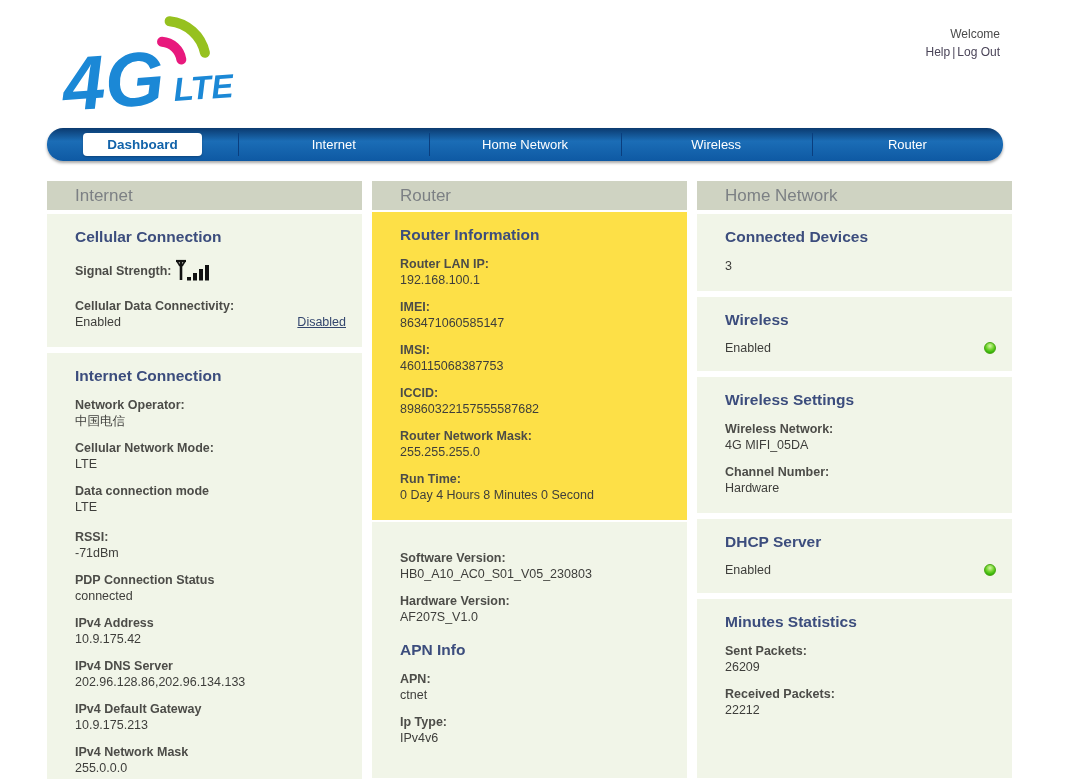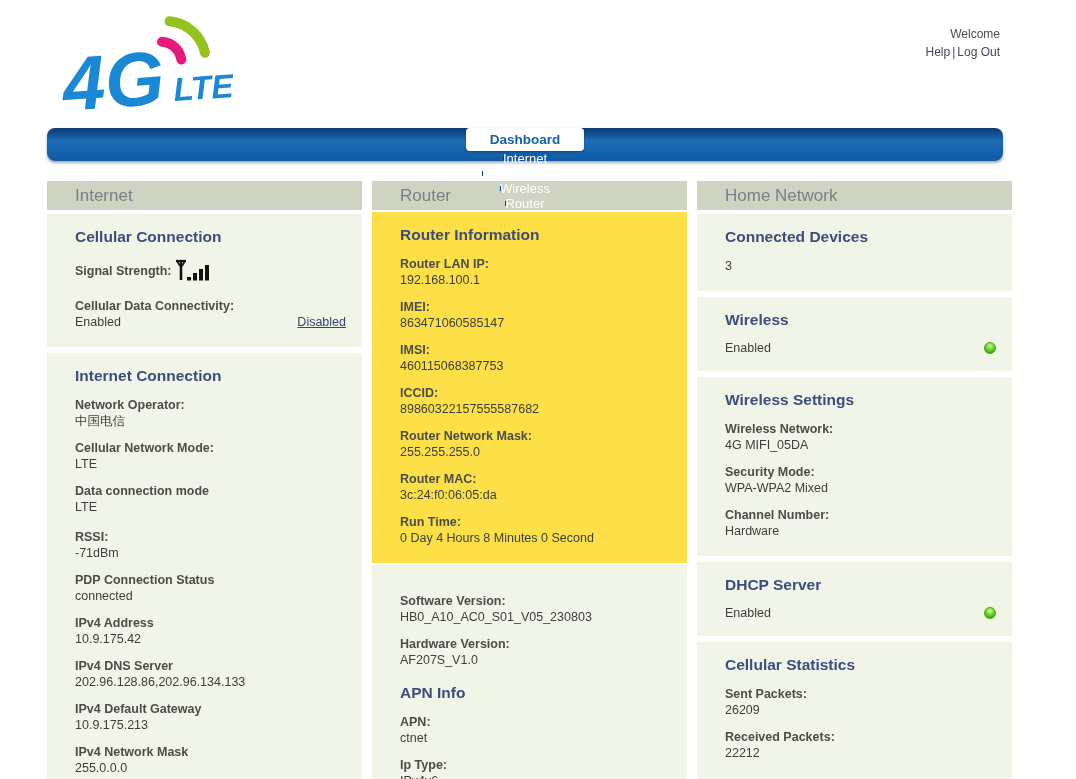--- a/index.html
+++ b/index.html
@@ -8,23 +8,23 @@
 
   
   .top { position:relative; height:128px; }
   .logo { position:absolute; left:60px; top:10px; width:200px; height:108px; }
   .account { position:absolute; right:76px; top:25px; text-align:right;
     font-size:12px; color:#4a4a4a; line-height:18px;margin-left:10px; }
   .account a { color:#4a4458; text-decoration:none; }
   .account .sep { color:#4a4458; padding:0 2px; }
 
   
-  .nav { margin-left:47px; width:956px; height:33px; border-radius:8px;
+  .nav { margin-left:47px; width:956px; height:33px; border-radius:16px;
     background:linear-gradient(#0b3a6f 0%, #1b6db6 40%, #0e59a3 100%);
-    display:flex; align-items:center; box-shadow:0 2px 3px rgba(0,0,0,.35);flex-direction:column; }
+    display:flex; align-items:center; box-shadow:0 2px 3px rgba(0,0,0,.35); }
   .nav-tab { flex:1; height:100%; display:flex; align-items:center; justify-content:center;
     color:#ffffff; font-size:13px; cursor:pointer; position:relative; }
   .nav-tab + .nav-tab::before { content:""; position:absolute; left:0; top:5px; bottom:5px;
     width:1px; background:#0a3e7e; }
   .nav-pill { background:#ffffff; color:#1263aa; font-weight:bold; font-size:13.5px;
     padding:4px 24px; border-radius:4px; box-shadow:0 1px 2px rgba(0,0,0,.25); }
 
   
   .content { display:flex; gap:10px; margin:20px 0 0 47px; height:597px; }
   .panel { width:315px; display:flex; flex-direction:column; background:#ffffff; }
@@ -180,24 +180,20 @@
       </div>
       <div class="field">
         <div class="lbl">ICCID:</div>
         <div class="val">89860322157555587682</div>
       </div>
       <div class="field">
         <div class="lbl">Router Network Mask:</div>
         <div class="val">255.255.255.0</div>
       </div>
       <div class="field">
-        <div class="lbl">Router MAC:</div>
-        <div class="val">3c:24:f0:06:05:da</div>
-      </div>
-      <div class="field">
         <div class="lbl">Run Time:</div>
         <div class="val">0 Day 4 Hours 8 Minutes 0 Second</div>
       </div>
     </div>
 
     <div class="section fill" style="margin-top:2px;">
       <div class="field" style="margin-top:16px;">
         <div class="lbl">Software Version:</div>
         <div class="val">HB0_A10_AC0_S01_V05_230803</div>
       </div>
@@ -235,39 +231,35 @@
       </div>
     </div>
 
     <div class="section" style="margin-top:6px;">
       <h3 class="sec-h">Wireless Settings</h3>
       <div class="field">
         <div class="lbl">Wireless Network:</div>
         <div class="val">4G MIFI_05DA</div>
       </div>
       <div class="field">
-        <div class="lbl">Security Mode:</div>
-        <div class="val">WPA-WPA2 Mixed</div>
-      </div>
-      <div class="field">
         <div class="lbl">Channel Number:</div>
         <div class="val">Hardware</div>
       </div>
     </div>
 
     <div class="section" style="margin-top:6px;">
       <h3 class="sec-h">DHCP Server</h3>
       <div class="status-row">
         <span>Enabled</span>
         <span class="dot"></span>
       </div>
     </div>
 
     <div class="section fill" style="margin-top:6px;">
-      <h3 class="sec-h">Cellular Statistics</h3>
+      <h3 class="sec-h">Minutes Statistics</h3>
       <div class="field">
         <div class="lbl">Sent Packets:</div>
         <div class="val">26209</div>
       </div>
       <div class="field">
         <div class="lbl">Received Packets:</div>
         <div class="val">22212</div>
       </div>
       <div class="reset-line">
         

